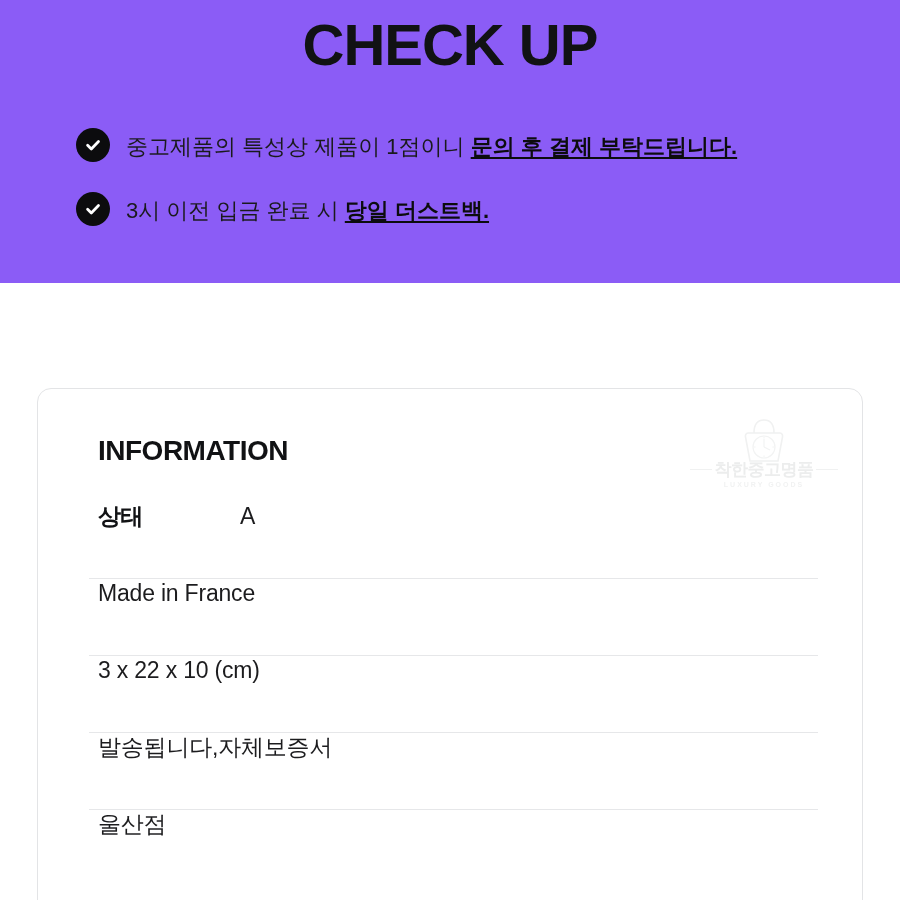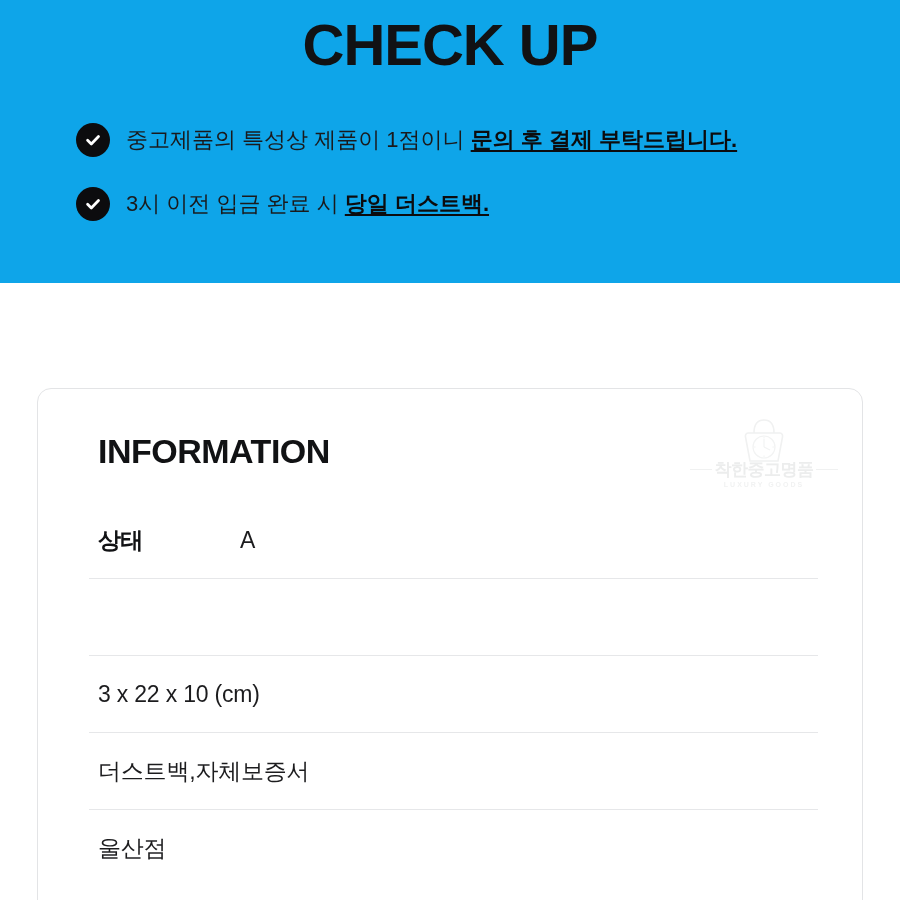--- a/index.html
+++ b/index.html
@@ -15,21 +15,21 @@
     position: relative;
   }
 
   
   .checkup-band {
     position: absolute;
     left: 0;
     top: 0;
     width: 900px;
     height: 283px;
-    background: #0ea5e9;
+    background: #8b5cf6;
     box-sizing: border-box;
   }
 
   .checkup-title {
     position: absolute;
     left: 0;
     top: 12px;
     width: 900px;
     text-align: center;
     font-size: 58px;
@@ -42,21 +42,21 @@
 
   .checkup-list {
     position: absolute;
     left: 76px;
     top: 118px;
     width: 800px;
   }
 
   .checkup-item {
     display: flex;
-    align-items: center;
+    align-items: flex-end;
     height: 44px;
     margin-bottom: 20px;
   }
 
   .check-circle {
     width: 34px;
     height: 34px;
     min-width: 34px;
     border-radius: 50%;
     background: #0c0c0e;
@@ -103,21 +103,21 @@
     border: 1px solid #e3e4e6;
     border-radius: 14px;
     box-sizing: border-box;
     overflow: hidden;
   }
 
   .info-title {
     position: absolute;
     left: 60px;
     top: 42px;
-    font-size: 34px;
+    font-size: 28px;
     line-height: 40px;
     font-weight: 900;
     letter-spacing: -0.5px;
     color: #111214;
   }
 
   
   .watermark {
     position: absolute;
     right: 28px;
@@ -172,21 +172,20 @@
   .info-rows {
     position: absolute;
     left: 0;
     top: 112px;
     width: 826px;
   }
   .info-row {
     position: relative;
     height: 77px;
     display: flex;
-    align-items: center;
     padding-left: 60px;
     box-sizing: border-box;
   }
   .info-row + .info-row::before {
     content: "";
     position: absolute;
     left: 51px;
     top: 0;
     width: 729px;
     height: 1px;
@@ -264,28 +263,29 @@
   </div>
 
   <div class="info-rows">
 
     <div class="info-row">
       <div class="row-label">상태</div>
       <div class="row-value">A</div>
     </div>
 
     <div class="info-row">
+      <div class="row-value">Made in France</div>
     </div>
 
     <div class="info-row">
       <div class="row-value">3 x 22 x 10 (cm)</div>
     </div>
 
     <div class="info-row">
-      <div class="row-value">더스트백,자체보증서</div>
+      <div class="row-value">발송됩니다,자체보증서</div>
     </div>
 
     <div class="info-row">
       <div class="row-value">울산점</div>
     </div>
 
   </div>
 </div>
 
 </body></html>

